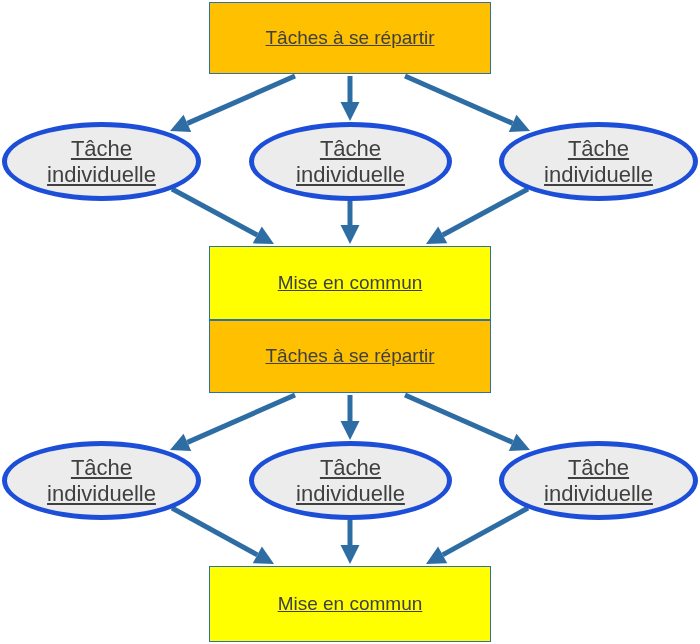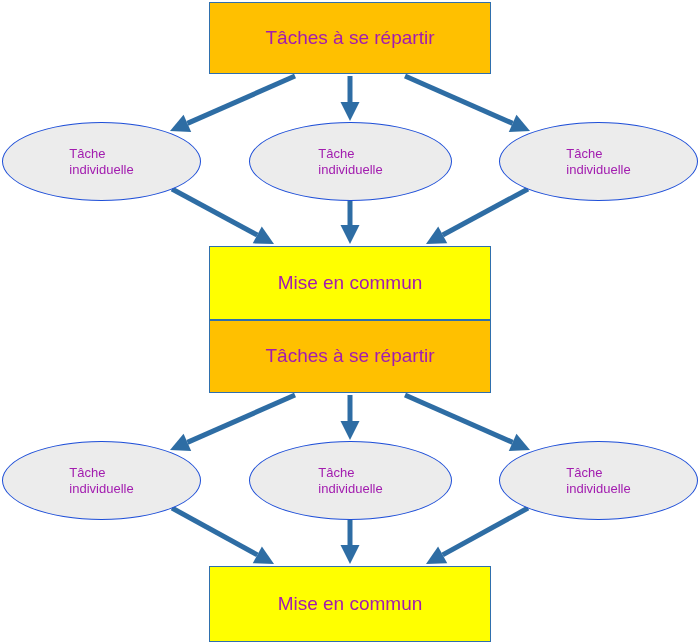--- a/index.html
+++ b/index.html
@@ -24,39 +24,40 @@
     width: 700px;
     height: 644px;
     pointer-events: none;
   }
   .node {
     position: absolute;
     box-sizing: border-box;
     display: flex;
     align-items: center;
     justify-content: center;
-    text-align: left;
-    color: #a21caf;
+    text-align: center;
+    color: #404040;
     line-height: 1.18;
+    text-decoration: underline;
   }
   .box {
     border: 1px solid #2f6fad;
     font-size: 19px;
   }
   .box-orange {
     background: #ffc000;
   }
   .box-yellow {
     background: #ffff00;
   }
   .ellipse {
     background: #ececec;
-    border: 1px solid #1d4ed8;
+    border: 5px solid #1d4ed8;
     border-radius: 50%;
-    font-size: 13px;
+    font-size: 22px;
   }
   .node-label {
     display: block;
     white-space: pre-line;
   }
 </style>
 </head>
 <body>
 
 <div id="diagram-canvas">

